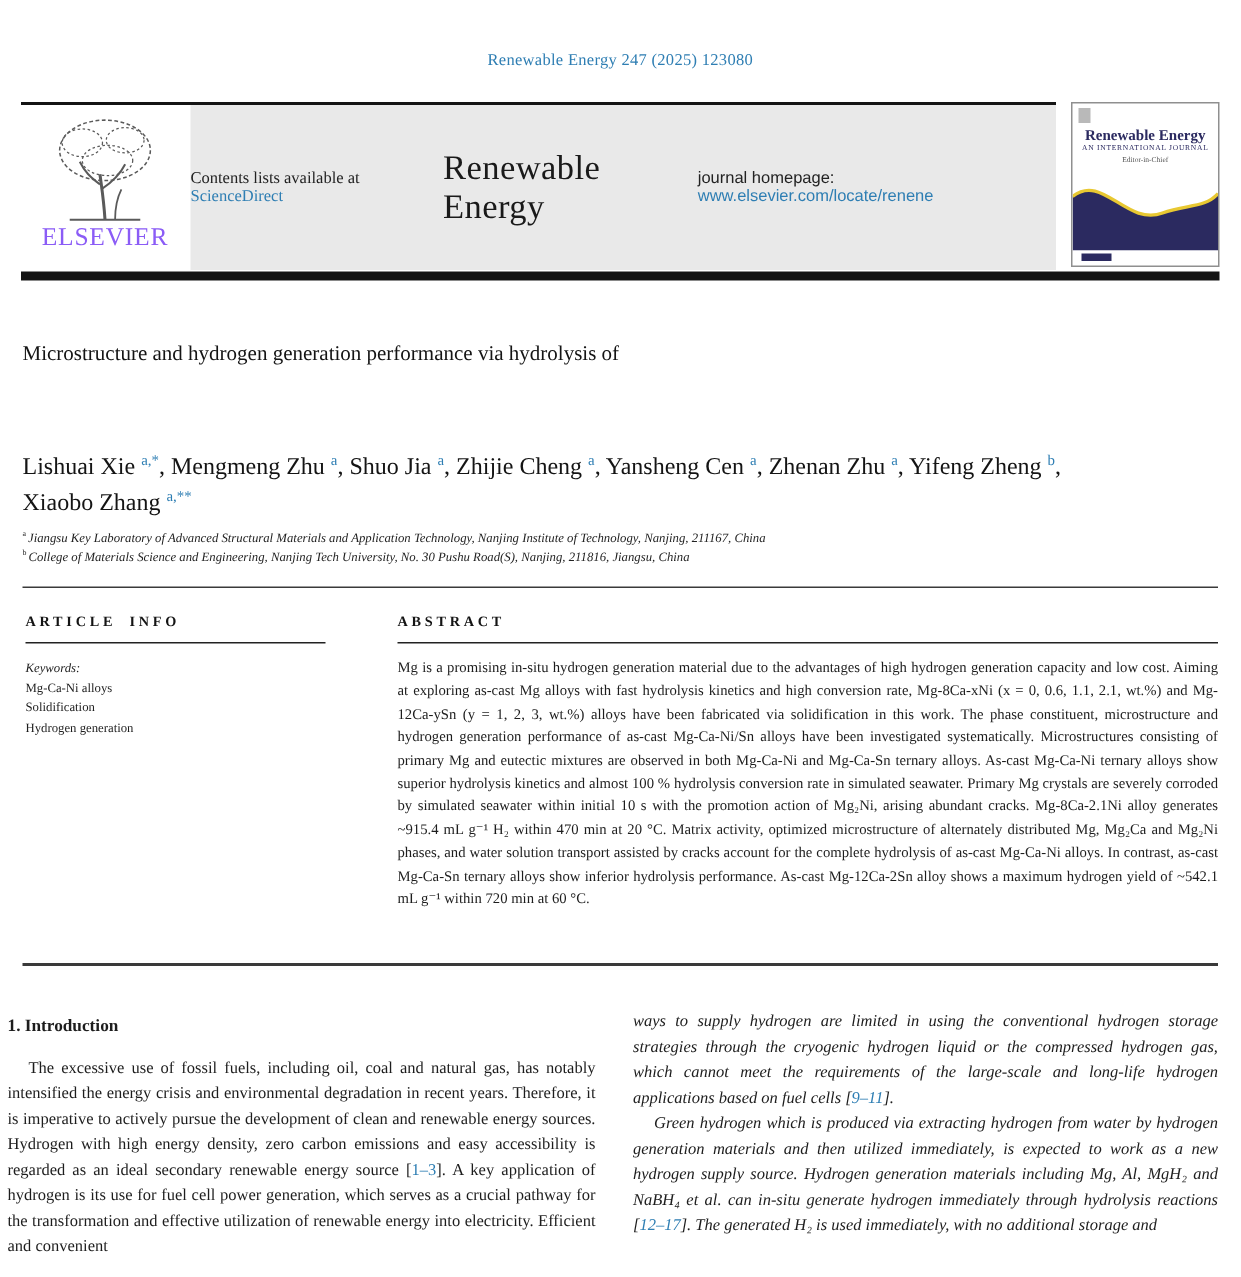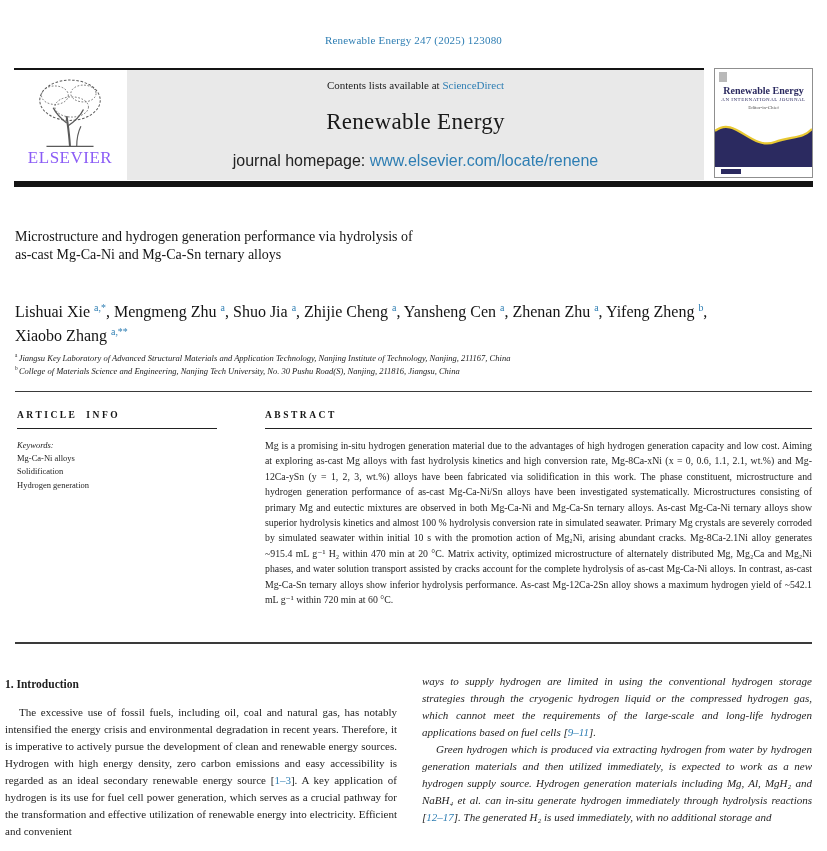--- a/index.html
+++ b/index.html
@@ -22,27 +22,27 @@
   .masthead { position:absolute; top:68px; left:14px; width:799px; height:119px; }
   .bar-top   { position:absolute; top:0; left:0; width:690px; height:2px; background:#141414; }
   .bar-bottom{ position:absolute; top:113px; left:0; width:799px; height:6px; background:#141414; }
 
   .publisher { position:absolute; top:4px; left:0; width:112px; height:108px; text-align:center; }
   .publisher svg { display:block; margin:2px auto 0; }
   .pubname { font-size:17px; color:#8b5cf6; letter-spacing:0.5px; margin-top:-2px; }
 
   .graybox {
     position:absolute; top:2px; left:113px; width:577px; height:110px;
-    background:#e9e9e9; display:flex; flex-direction:column;
+    background:#e9e9e9; display:flex; flex-direction:row;
     justify-content:space-between; align-items:center; padding:9px 0 10px;
     box-sizing:border-box;
   }
   .contents-line { font-size:11px; color:#222; }
   .mh-title { font-size:23px; color:#1a1a1a; letter-spacing:0.3px; }
-  .homepage-line { font-size:16px; color:#222; font-family:"Liberation Sans","DejaVu Sans",sans-serif; }
+  .homepage-line { font-size:11px; color:#222; font-family:"Liberation Sans","DejaVu Sans",sans-serif; }
 
   .cover {
     position:absolute; top:0; left:700px; width:99px; height:110px;
     background:#ffffff; border:1px solid #8f8f8f; box-sizing:border-box; overflow:hidden;
   }
   .cover-logo { position:absolute; top:3px; left:4px; width:8px; height:10px; background:#b9b9b9; }
   .cover-title { position:absolute; top:16px; left:0; width:100%; text-align:center;
     font-size:10px; font-weight:bold; color:#2b2a60; }
   .cover-sub { position:absolute; top:28px; left:0; width:100%; text-align:center;
     font-size:5px; letter-spacing:0.5px; color:#2b2a60; }
@@ -126,21 +126,20 @@
         <path d="M0,22 C20,6 36,42 60,33 C76,27 88,30 97,20" stroke="#e8c832" stroke-width="2.2" fill="none"></path>
       </svg>
       <div class="cover-badge"></div>
     </div>
 
     <div class="bar-bottom"></div>
   </div>
 
   <h1 class="title">
     <div>Microstructure and hydrogen generation performance via hydrolysis of</div>
-    <div>as-cast Mg-Ca-Ni and Mg-Ca-Sn ternary alloys</div>
   </h1>
 
   <div class="authors"><span>Lishuai Xie </span><sup class="link">a,*</sup><span>, Mengmeng Zhu </span><sup class="link">a</sup><span>, Shuo Jia </span><sup class="link">a</sup><span>, Zhijie Cheng </span><sup class="link">a</sup><span>, Yansheng Cen </span><sup class="link">a</sup><span>, Zhenan Zhu </span><sup class="link">a</sup><span>, Yifeng Zheng </span><sup class="link">b</sup><span>, Xiaobo Zhang </span><sup class="link">a,**</sup></div>
 
   <div class="affils">
     <div class="affil"><sup>a </sup><span>Jiangsu Key Laboratory of Advanced Structural Materials and Application Technology, Nanjing Institute of Technology, Nanjing, 211167, China</span></div>
     <div class="affil"><sup>b </sup><span>College of Materials Science and Engineering, Nanjing Tech University, No. 30 Pushu Road(S), Nanjing, 211816, Jiangsu, China</span></div>
   </div>
 
   <div class="rule rule-1"></div>

